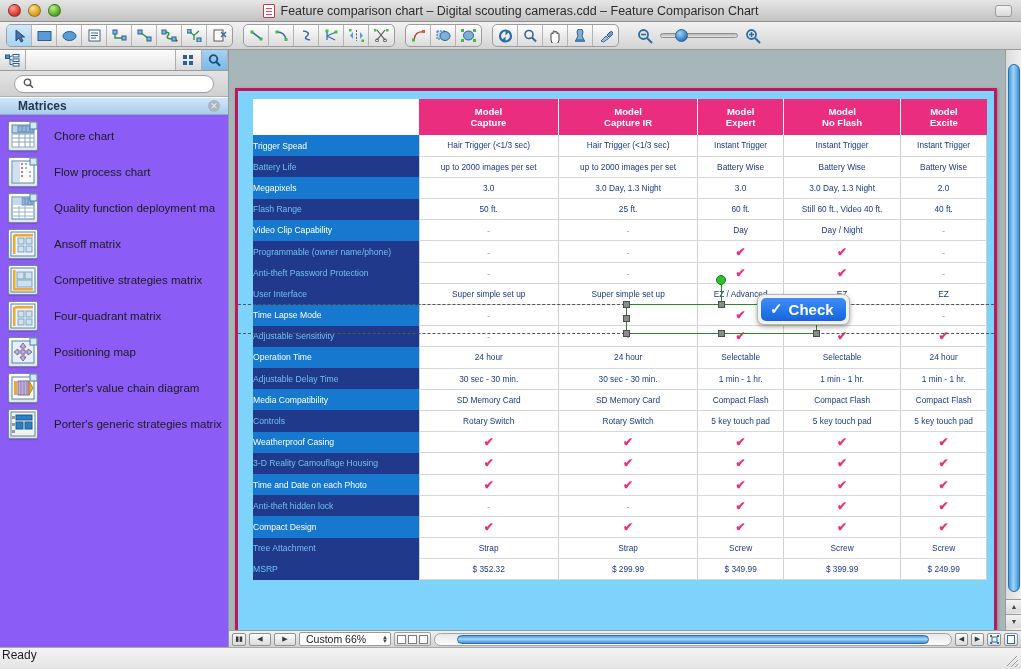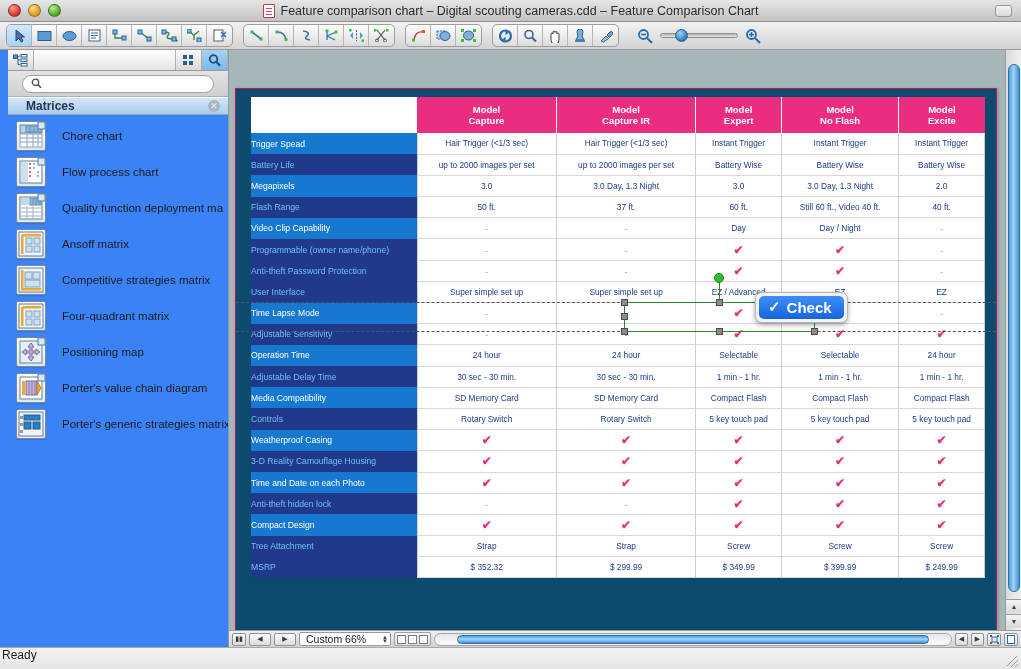--- a/index.html
+++ b/index.html
@@ -66,21 +66,21 @@
   .tbtn svg { display: block; }
   .zoomwrap { display: flex; align-items: center; gap: 7px; margin-left: 8px; }
   .zslider { width: 78px; height: 5px; background: linear-gradient(#b6b6b6,#e4e4e4); border: 1px solid #8f8f8f; border-radius: 3px; position: relative; }
   .zknob { position: absolute; left: 14px; top: -5px; width: 13px; height: 13px; border-radius: 50%;
     background: radial-gradient(circle at 36% 30%, #9fd2f7, #2b74bd 75%); border: 1px solid #28608f; }
 
   
   .body { display: flex; width: 1021px; height: 597px; }
 
   
-  .leftpanel { width: 229px; height: 597px; background: #3b82f6; display: flex; flex-direction: column; border-right: 1px solid #8a99a6; padding-left: 8px; }
+  .leftpanel { width: 229px; height: 597px; background: #8b5cf6; display: flex; flex-direction: column; border-right: 1px solid #8a99a6; }
   .lp-tabs { height: 21px; display: flex; background: linear-gradient(#f0f0f0,#cfcfcf); border-bottom: 1px solid #9b9b9b; }
   .lp-tab { width: 26px; display: flex; align-items: center; justify-content: center; border-right: 1px solid #aeaeae; background: linear-gradient(#fbfbfb,#d9d9d9); }
   .lp-tab.filler { flex: 1; background: linear-gradient(#fdfdfd,#e6e6e6); }
   .lp-tab.sel { background: linear-gradient(#a7d2f2,#7bb8e8); }
   .lp-search { height: 26px; display: flex; align-items: center; padding: 0 14px; background: linear-gradient(#e3e3e3,#cfcfcf); border-bottom: 1px solid #a6b2bd; }
   .searchbox {
     flex: 1; height: 18px; background: #fff; border: 1px solid #9aa3ab; border-radius: 9px;
     display: flex; align-items: center; padding: 0 8px; gap: 5px;
   }
   .searchbox input { border: none; outline: none; flex: 1; font-size: 11px; font-family: "Liberation Sans", sans-serif; background: transparent; }
@@ -100,21 +100,21 @@
     background: linear-gradient(#ffffff, #dfe7ee); position: relative; flex-shrink: 0;
     box-shadow: 0 1px 1px rgba(0,0,0,.12);
   }
   .lp-label { font-size: 11.5px; color: #1c1c1c; white-space: nowrap; overflow: hidden; }
 
   
   .rightpane { width: 792px; height: 597px; position: relative; background: #a7b6b8; }
   .canvas-scroll { position: absolute; left: 0; top: 0; width: 775px; height: 580px; overflow: hidden; }
   .page {
     position: absolute; left: 6px; top: 38px; width: 762px; height: 560px;
-    background: #0c4a6e; border: 1px solid #be185d;
+    background: #7dd3fc; border: 3px solid #be185d;
     box-shadow: 1px 1px 3px rgba(0,0,0,.25);
   }
 
   
   .cmp-table { position: absolute; left: 15px; top: 8px; width: 734px; border-collapse: collapse; }
   .cmp-table td, .cmp-table th { padding: 0; }
   .hdr-blank { width: 166px; background: #fff; }
   .hdr-model {
     background: #ea2d7e; color: #fff; font-size: 9.5px; font-weight: bold;
     text-align: center; height: 36px; line-height: 11.5px;
@@ -667,21 +667,21 @@
                 <td class="rowlabel lt">Megapixels</td>
                 <td class="cellv">3.0</td>
                 <td class="cellv">3.0 Day, 1.3 Night</td>
                 <td class="cellv">3.0</td>
                 <td class="cellv">3.0 Day, 1.3 Night</td>
                 <td class="cellv">2.0</td>
               </tr>
               <tr>
                 <td class="rowlabel dk">Flash Range</td>
                 <td class="cellv">50 ft.</td>
-                <td class="cellv">37 ft.</td>
+                <td class="cellv">25 ft.</td>
                 <td class="cellv">60 ft.</td>
                 <td class="cellv">Still 60 ft., Video 40 ft.</td>
                 <td class="cellv">40 ft.</td>
               </tr>
               <tr>
                 <td class="rowlabel lt">Video Clip Capability</td>
                 <td class="cellv"><span class="dash">-</span></td>
                 <td class="cellv"><span class="dash">-</span></td>
                 <td class="cellv">Day</td>
                 <td class="cellv">Day / Night</td>

